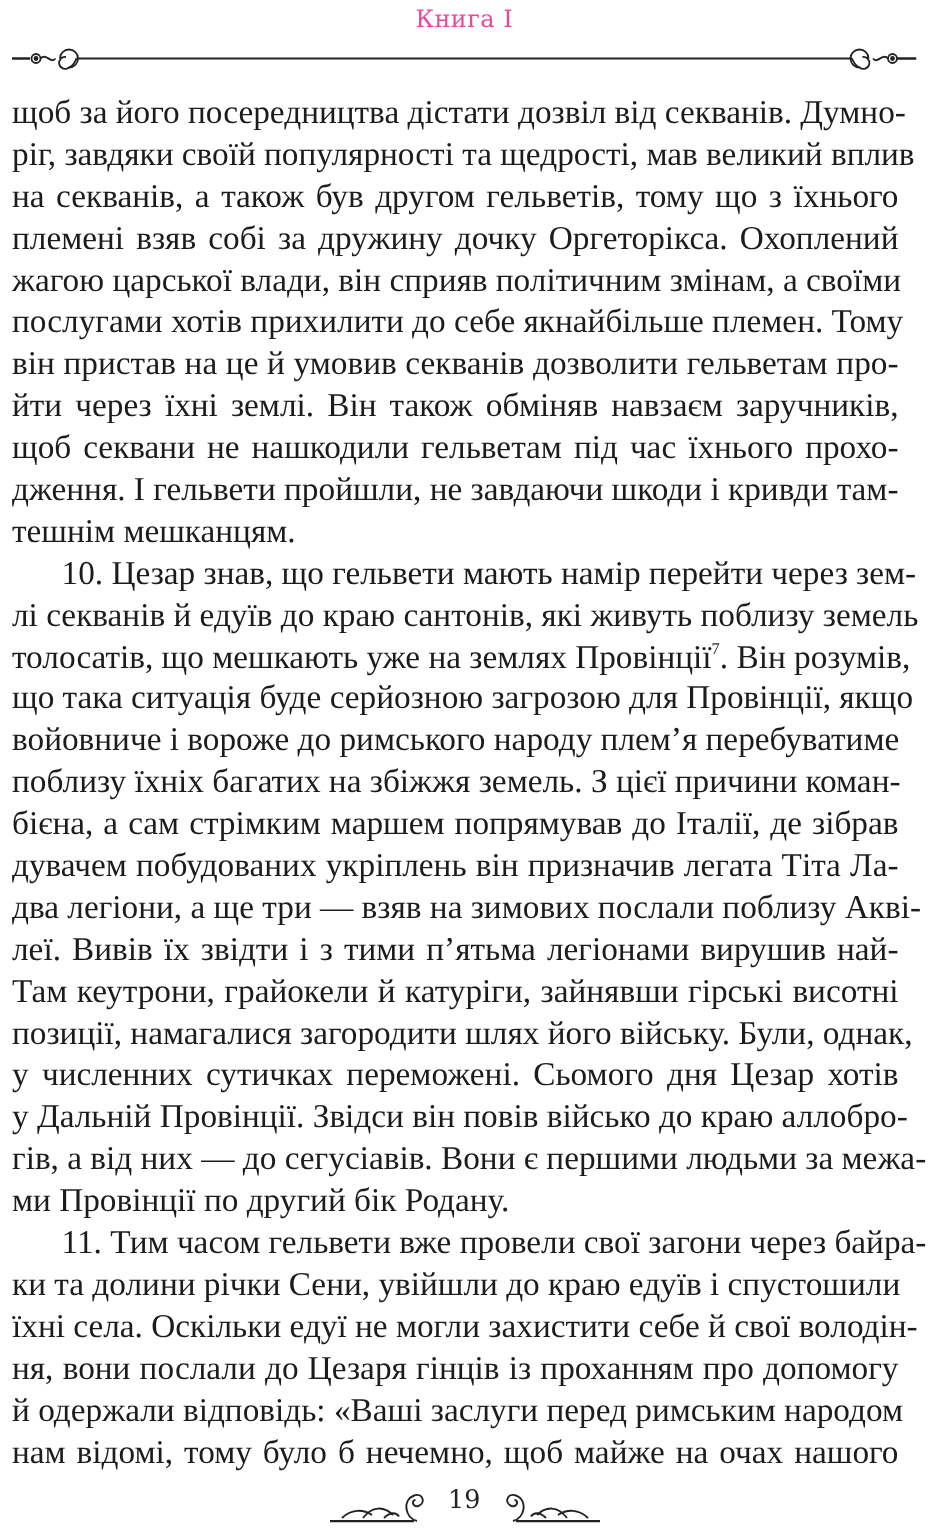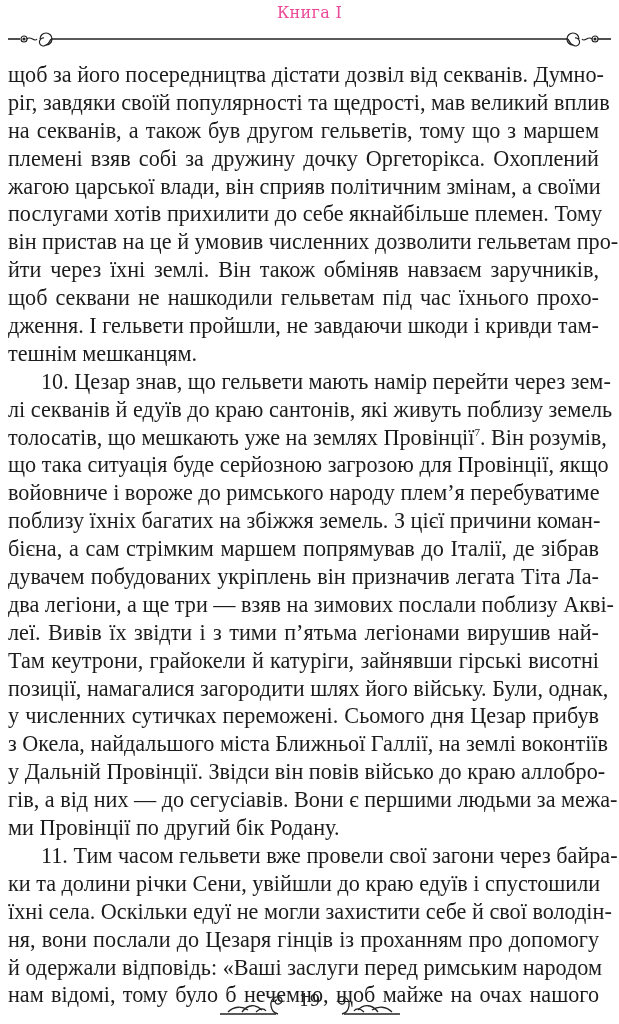--- a/index.html
+++ b/index.html
@@ -43,43 +43,42 @@
       <circle cx="587" cy="9" r="3"></circle>
       <circle cx="587" cy="9" r="1" fill="#222"></circle>
       <line x1="590" y1="9" x2="603" y2="9" stroke-width="1.6"></line>
     </g>
   </svg>
 </div>
 
 <div class="body-text">
   <span class="line">щоб за його посередництва дістати дозвіл від секванів. Думно-</span>
   <span class="line">ріг, завдяки своїй популярності та щедрості, мав великий вплив</span>
-  <span class="line">на секванів, а також був другом гельветів, тому що з маршем</span>
+  <span class="line">на секванів, а також був другом гельветів, тому що з їхнього</span>
   <span class="line">племені взяв собі за дружину дочку Оргеторікса. Охоплений</span>
   <span class="line">жагою царської влади, він сприяв політичним змінам, а своїми</span>
   <span class="line">послугами хотів прихилити до себе якнайбільше племен. Тому</span>
-  <span class="line">він пристав на це й умовив численних дозволити гельветам про-</span>
+  <span class="line">він пристав на це й умовив секванів дозволити гельветам про-</span>
   <span class="line">йти через їхні землі. Він також обміняв навзаєм заручників,</span>
   <span class="line">щоб секвани не нашкодили гельветам під час їхнього прохо-</span>
   <span class="line">дження. І гельвети пройшли, не завдаючи шкоди і кривди там-</span>
   <span class="line last">тешнім мешканцям.</span>
   <span class="line indent">10. Цезар знав, що гельвети мають намір перейти через зем-</span>
   <span class="line">лі секванів й едуїв до краю сантонів, які живуть поблизу земель</span>
   <span class="line"><span>толосатів, що мешкають уже на землях Провінції</span><sup class="fn">7</sup><span>. Він розумів,</span></span>
   <span class="line">що така ситуація буде серйозною загрозою для Провінції, якщо</span>
   <span class="line">войовниче і вороже до римського народу плем’я перебуватиме</span>
   <span class="line">поблизу їхніх багатих на збіжжя земель. З цієї причини коман-</span>
   <span class="line">бієна, а сам стрімким маршем попрямував до Італії, де зібрав</span>
   <span class="line">дувачем побудованих укріплень він призначив легата Тіта Ла-</span>
   <span class="line">два легіони, а ще три — взяв на зимових послали поблизу Аквi-</span>
   <span class="line">леї. Вивів їх звідти і з тими п’ятьма легіонами вирушив най-</span>
   <span class="line">Там кеутрони, грайокели й катуріги, зайнявши гірські висотні</span>
   <span class="line">позиції, намагалися загородити шлях його війську. Були, однак,</span>
-  <span class="line">у численних сутичках переможені. Сьомого дня Цезар прибув</span>
-  <span class="line">з Окела, найдальшого міста Ближньої Галлії, на землі воконтіїв</span>
+  <span class="line">у численних сутичках переможені. Сьомого дня Цезар хотів</span>
   <span class="line">у Дальній Провінції. Звідси він повів військо до краю аллобро-</span>
   <span class="line">гів, а від них — до сегусіавів. Вони є першими людьми за межа-</span>
   <span class="line last">ми Провінції по другий бік Родану.</span>
   <span class="line indent">11. Тим часом гельвети вже провели свої загони через байра-</span>
   <span class="line">ки та долини річки Сени, увійшли до краю едуїв і спустошили</span>
   <span class="line">їхні села. Оскільки едуї не могли захистити себе й свої володін-</span>
   <span class="line">ня, вони послали до Цезаря гінців із проханням про допомогу</span>
   <span class="line">й одержали відповідь: «Ваші заслуги перед римським народом</span>
   <span class="line">нам відомі, тому було б нечемно, щоб майже на очах нашого</span>
 

